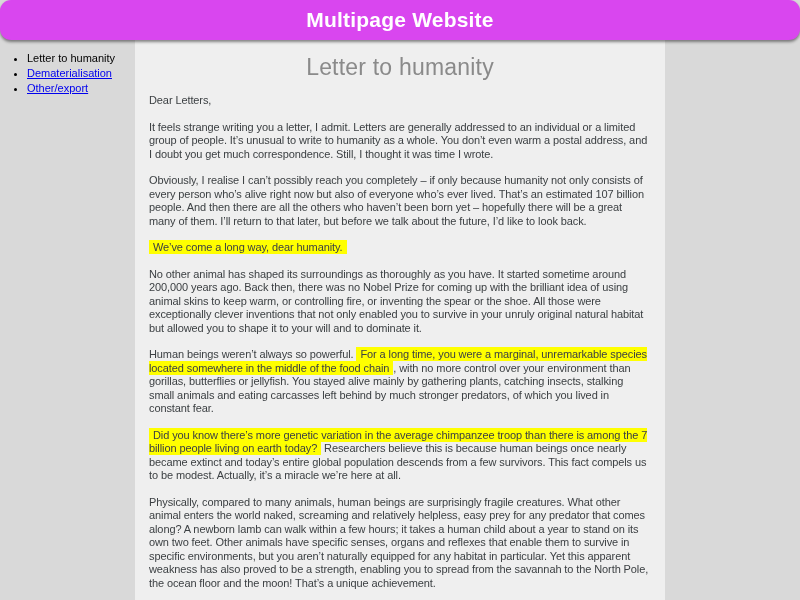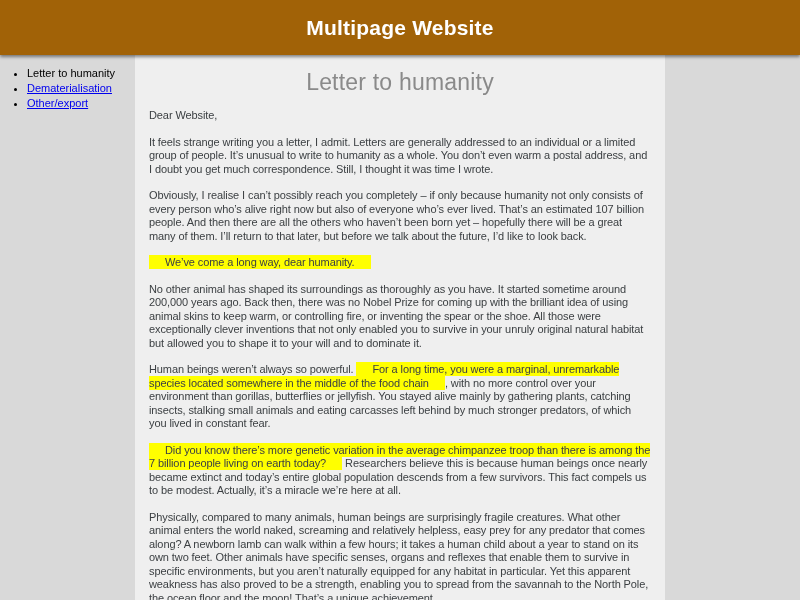--- a/index.html
+++ b/index.html
@@ -3,28 +3,29 @@
 <meta charset="utf-8">
 <style>
   html, body {
     margin: 0;
     padding: 0;
     background: #d9d9d9;
     font-family: "Liberation Sans", sans-serif;
     width: 800px;
   }
   .app-header {
-    height: 55px;
-    background: #a16207;
+    height: 40px;
+    background: #d946ef;
     display: flex;
     align-items: center;
     justify-content: center;
     box-shadow: 0 2px 3px rgba(0,0,0,0.45);
     position: relative;
     z-index: 2;
+    border-radius: 11px;
   }
   .app-title {
     color: #ffffff;
     font-size: 21px;
     font-weight: bold;
     letter-spacing: 0.2px;
   }
   .page {
     display: flex;
     align-items: stretch;
@@ -71,42 +72,42 @@
   .content p {
     font-size: 11px;
     line-height: 13.5px;
     color: #3c4043;
     letter-spacing: -0.1px;
     margin: 13px 0;
   }
   .content mark {
     background: #ffff00;
     color: inherit;
-    padding: 1px 16px;
+    padding: 1px 4px;
   }
 </style>
 </head>
 <body>
 
 <header class="app-header">
   <div class="app-title">Multipage Website</div>
 </header>
 
 <div class="page">
   <nav class="sidebar">
     <ul>
         <li><span>Letter to humanity</span></li>
         <li><a href="#">Dematerialisation</a></li>
         <li><a href="#">Other/export</a></li>
       </ul>
   </nav>
   <main class="content">
     <h1 class="page-title">Letter to humanity</h1>
     <article>
-        <p><span>Dear Website,</span></p>
+        <p><span>Dear Letters,</span></p>
         <p><span>It feels strange writing you a letter, I admit. Letters are generally addressed to an individual or a limited group of people. It’s unusual to write to humanity as a whole. You don’t even warm a postal address, and I doubt you get much correspondence. Still, I thought it was time I wrote.</span></p>
         <p><span>Obviously, I realise I can’t possibly reach you completely – if only because humanity not only consists of every person who’s alive right now but also of everyone who’s ever lived. That’s an estimated 107 billion people. And then there are all the others who haven’t been born yet – hopefully there will be a great many of them. I’ll return to that later, but before we talk about the future, I’d like to look back.</span></p>
         <p><mark>We’ve come a long way, dear humanity.</mark></p>
         <p><span>No other animal has shaped its surroundings as thoroughly as you have. It started sometime around 200,000 years ago. Back then, there was no Nobel Prize for coming up with the brilliant idea of using animal skins to keep warm, or controlling fire, or inventing the spear or the shoe. All those were exceptionally clever inventions that not only enabled you to survive in your unruly original natural habitat but allowed you to shape it to your will and to dominate it.</span></p>
         <p><span>Human beings weren’t always so powerful. </span><mark>For a long time, you were a marginal, unremarkable species located somewhere in the middle of the food chain</mark><span>, with no more control over your environment than gorillas, butterflies or jellyfish. You stayed alive mainly by gathering plants, catching insects, stalking small animals and eating carcasses left behind by much stronger predators, of which you lived in constant fear.</span></p>
         <p><mark>Did you know there’s more genetic variation in the average chimpanzee troop than there is among the 7 billion people living on earth today?</mark><span> Researchers believe this is because human beings once nearly became extinct and today’s entire global population descends from a few survivors. This fact compels us to be modest. Actually, it’s a miracle we’re here at all.</span></p>
         <p><span>Physically, compared to many animals, human beings are surprisingly fragile creatures. What other animal enters the world naked, screaming and relatively helpless, easy prey for any predator that comes along? A newborn lamb can walk within a few hours; it takes a human child about a year to stand on its own two feet. Other animals have specific senses, organs and reflexes that enable them to survive in specific environments, but you aren’t naturally equipped for any habitat in particular. Yet this apparent weakness has also proved to be a strength, enabling you to spread from the savannah to the North Pole, the ocean floor and the moon! That’s a unique achievement.</span></p>
       </article>
   </main>
   <div class="filler"></div>

